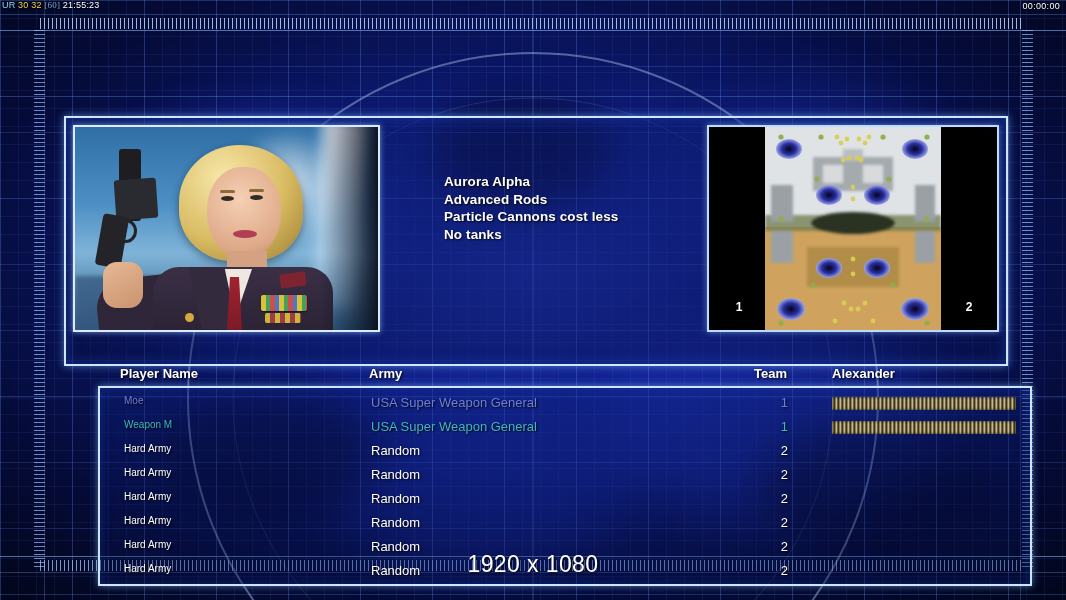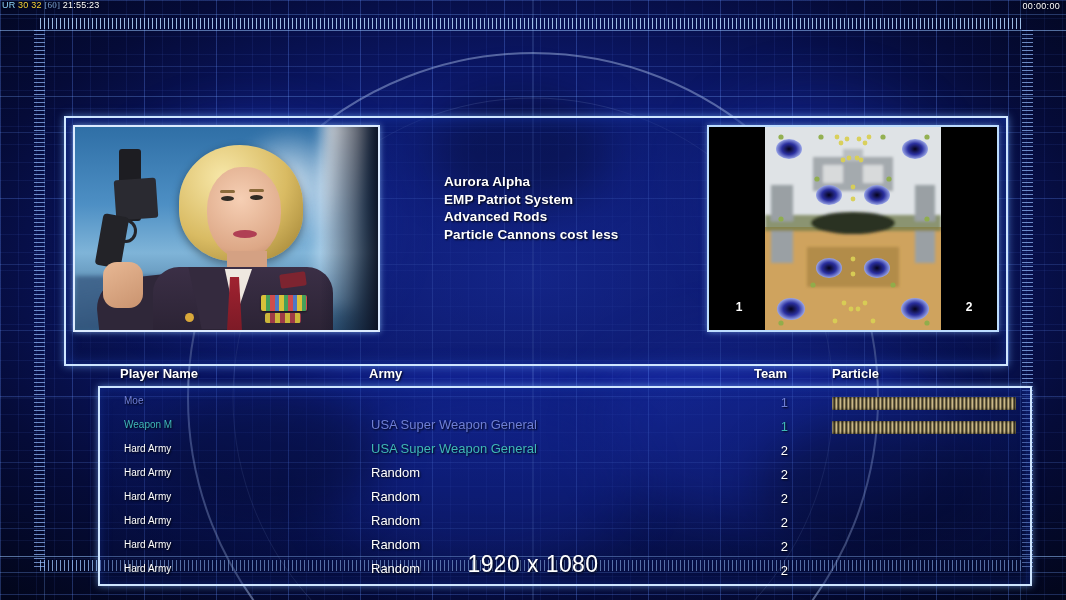--- a/index.html
+++ b/index.html
@@ -158,21 +158,21 @@
   #tblhead .c-army{left:317px;top:0;}
   #tblhead .c-team{left:702px;top:0;}
   #tblhead .c-prog{left:780px;top:0;}
 
   #tblbox{position:absolute;left:60px;top:358px;width:930px;height:196px;
     border:2px solid #cfe6ff;box-shadow:0 0 7px rgba(130,185,255,.6), inset 0 0 12px rgba(25,60,175,.45);
     background:linear-gradient(to bottom, rgba(12,30,120,.38), rgba(6,16,70,.30));
     overflow:hidden;}
   .prow{position:absolute;left:0;width:100%;height:24px;}
   .prow .pname{position:absolute;left:24px;top:3px;font-size:10px;text-shadow:1px 1px 2px rgba(0,0,0,.9);}
-  .prow .parmy{position:absolute;left:271px;top:3px;font-size:13px;text-shadow:1px 1px 2px rgba(0,0,0,.9);margin-top:22px;}
+  .prow .parmy{position:absolute;left:271px;top:3px;font-size:13px;text-shadow:1px 1px 2px rgba(0,0,0,.9);}
   .prow .pteam{position:absolute;left:660px;width:28px;top:3px;text-align:right;font-size:13px;text-shadow:1px 1px 2px rgba(0,0,0,.9);}
   .prow .pprog{position:absolute;left:732px;top:5px;width:184px;height:13px;}
   .bar{width:100%;height:100%;
      background:
        repeating-linear-gradient(to right,
          #cbb98a 0 1px,
          #6d6244 1px 2px,
          #3a3526 2px 3px,
          #8d8058 3px 4px);
      box-shadow:inset 0 0 3px rgba(0,0,0,.8);
@@ -258,23 +258,23 @@
       <div class="rank"></div>
       <div class="medals"></div>
       <div class="medals2"></div>
       <div class="btn1"></div>
       <div class="btn2"></div>
       <div class="darkright"></div>
     </div>
 
     <div id="bonuses">
       <div>Aurora Alpha</div>
-      <div>EMP Patriot System</div>
       <div>Advanced Rods</div>
       <div>Particle Cannons cost less</div>
+      <div>No tanks</div>
     </div>
 
     <div id="mapbox">
       <div id="mapimg">
         <svg viewBox="0 0 176 203" width="176" height="203">
           <defs>
             <filter id="sb">
                 <feGaussianBlur stdDeviation="1.4"></feGaussianBlur>
               </filter>
             <radialGradient id="sp">
@@ -358,21 +358,21 @@
       </div>
       <div style="position:absolute;left:20px;top:170px;width:20px;height:20px;color:#fff;font-size:12px;font-weight:bold;text-align:center;line-height:20px;text-shadow:1px 1px 2px #000;">1</div>
       <div style="position:absolute;right:18px;top:170px;width:20px;height:20px;color:#fff;font-size:12px;font-weight:bold;text-align:center;line-height:20px;text-shadow:1px 1px 2px #000;">2</div>
     </div>
   </div>
 
   <div id="tblhead">
     <span class="c-name">Player Name</span>
     <span class="c-army">Army</span>
     <span class="c-team">Team</span>
-    <span class="c-prog">Particle</span>
+    <span class="c-prog">Alexander</span>
   </div>
 
   <div id="tblbox">
       <div class="prow" style="top: 4px;">
         <span class="pname" style="color: rgb(111, 127, 214);">Moe</span>
         <span class="parmy" style="color: rgb(111, 127, 214);">USA Super Weapon General</span>
         <span class="pteam" style="color: rgb(111, 127, 214);">1</span>
         <span class="pprog">
           <div class="bar" style="width: 100%;"></div>
         </span>

